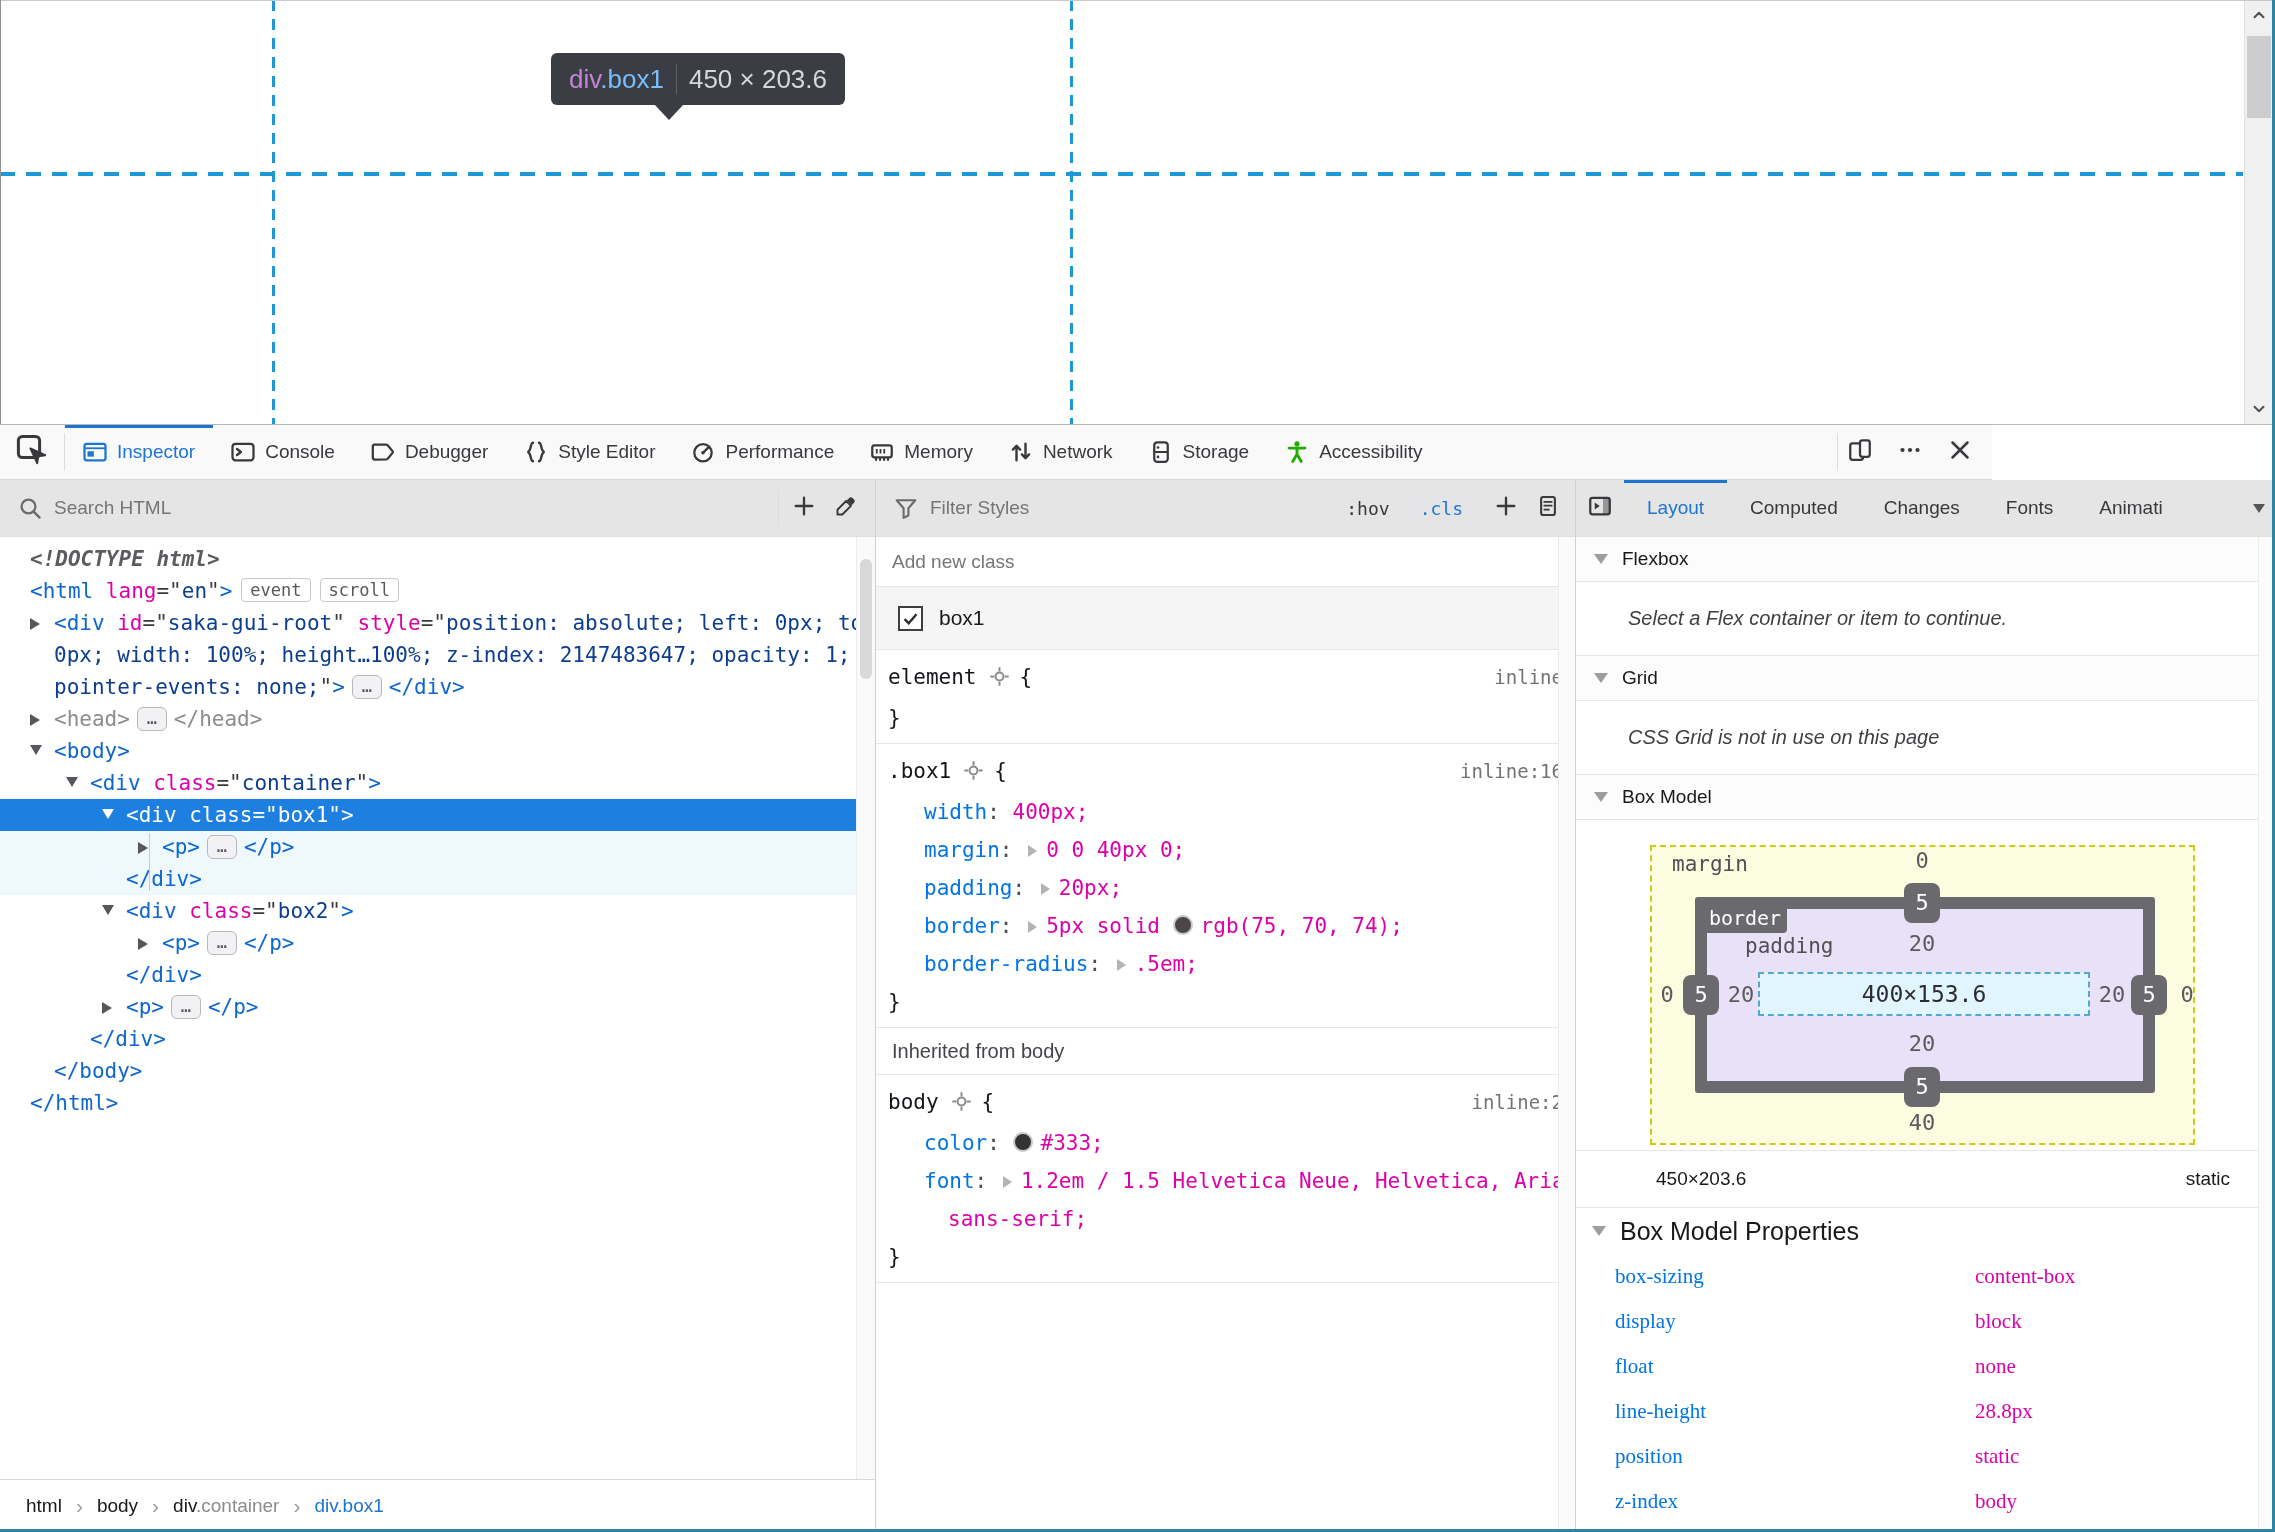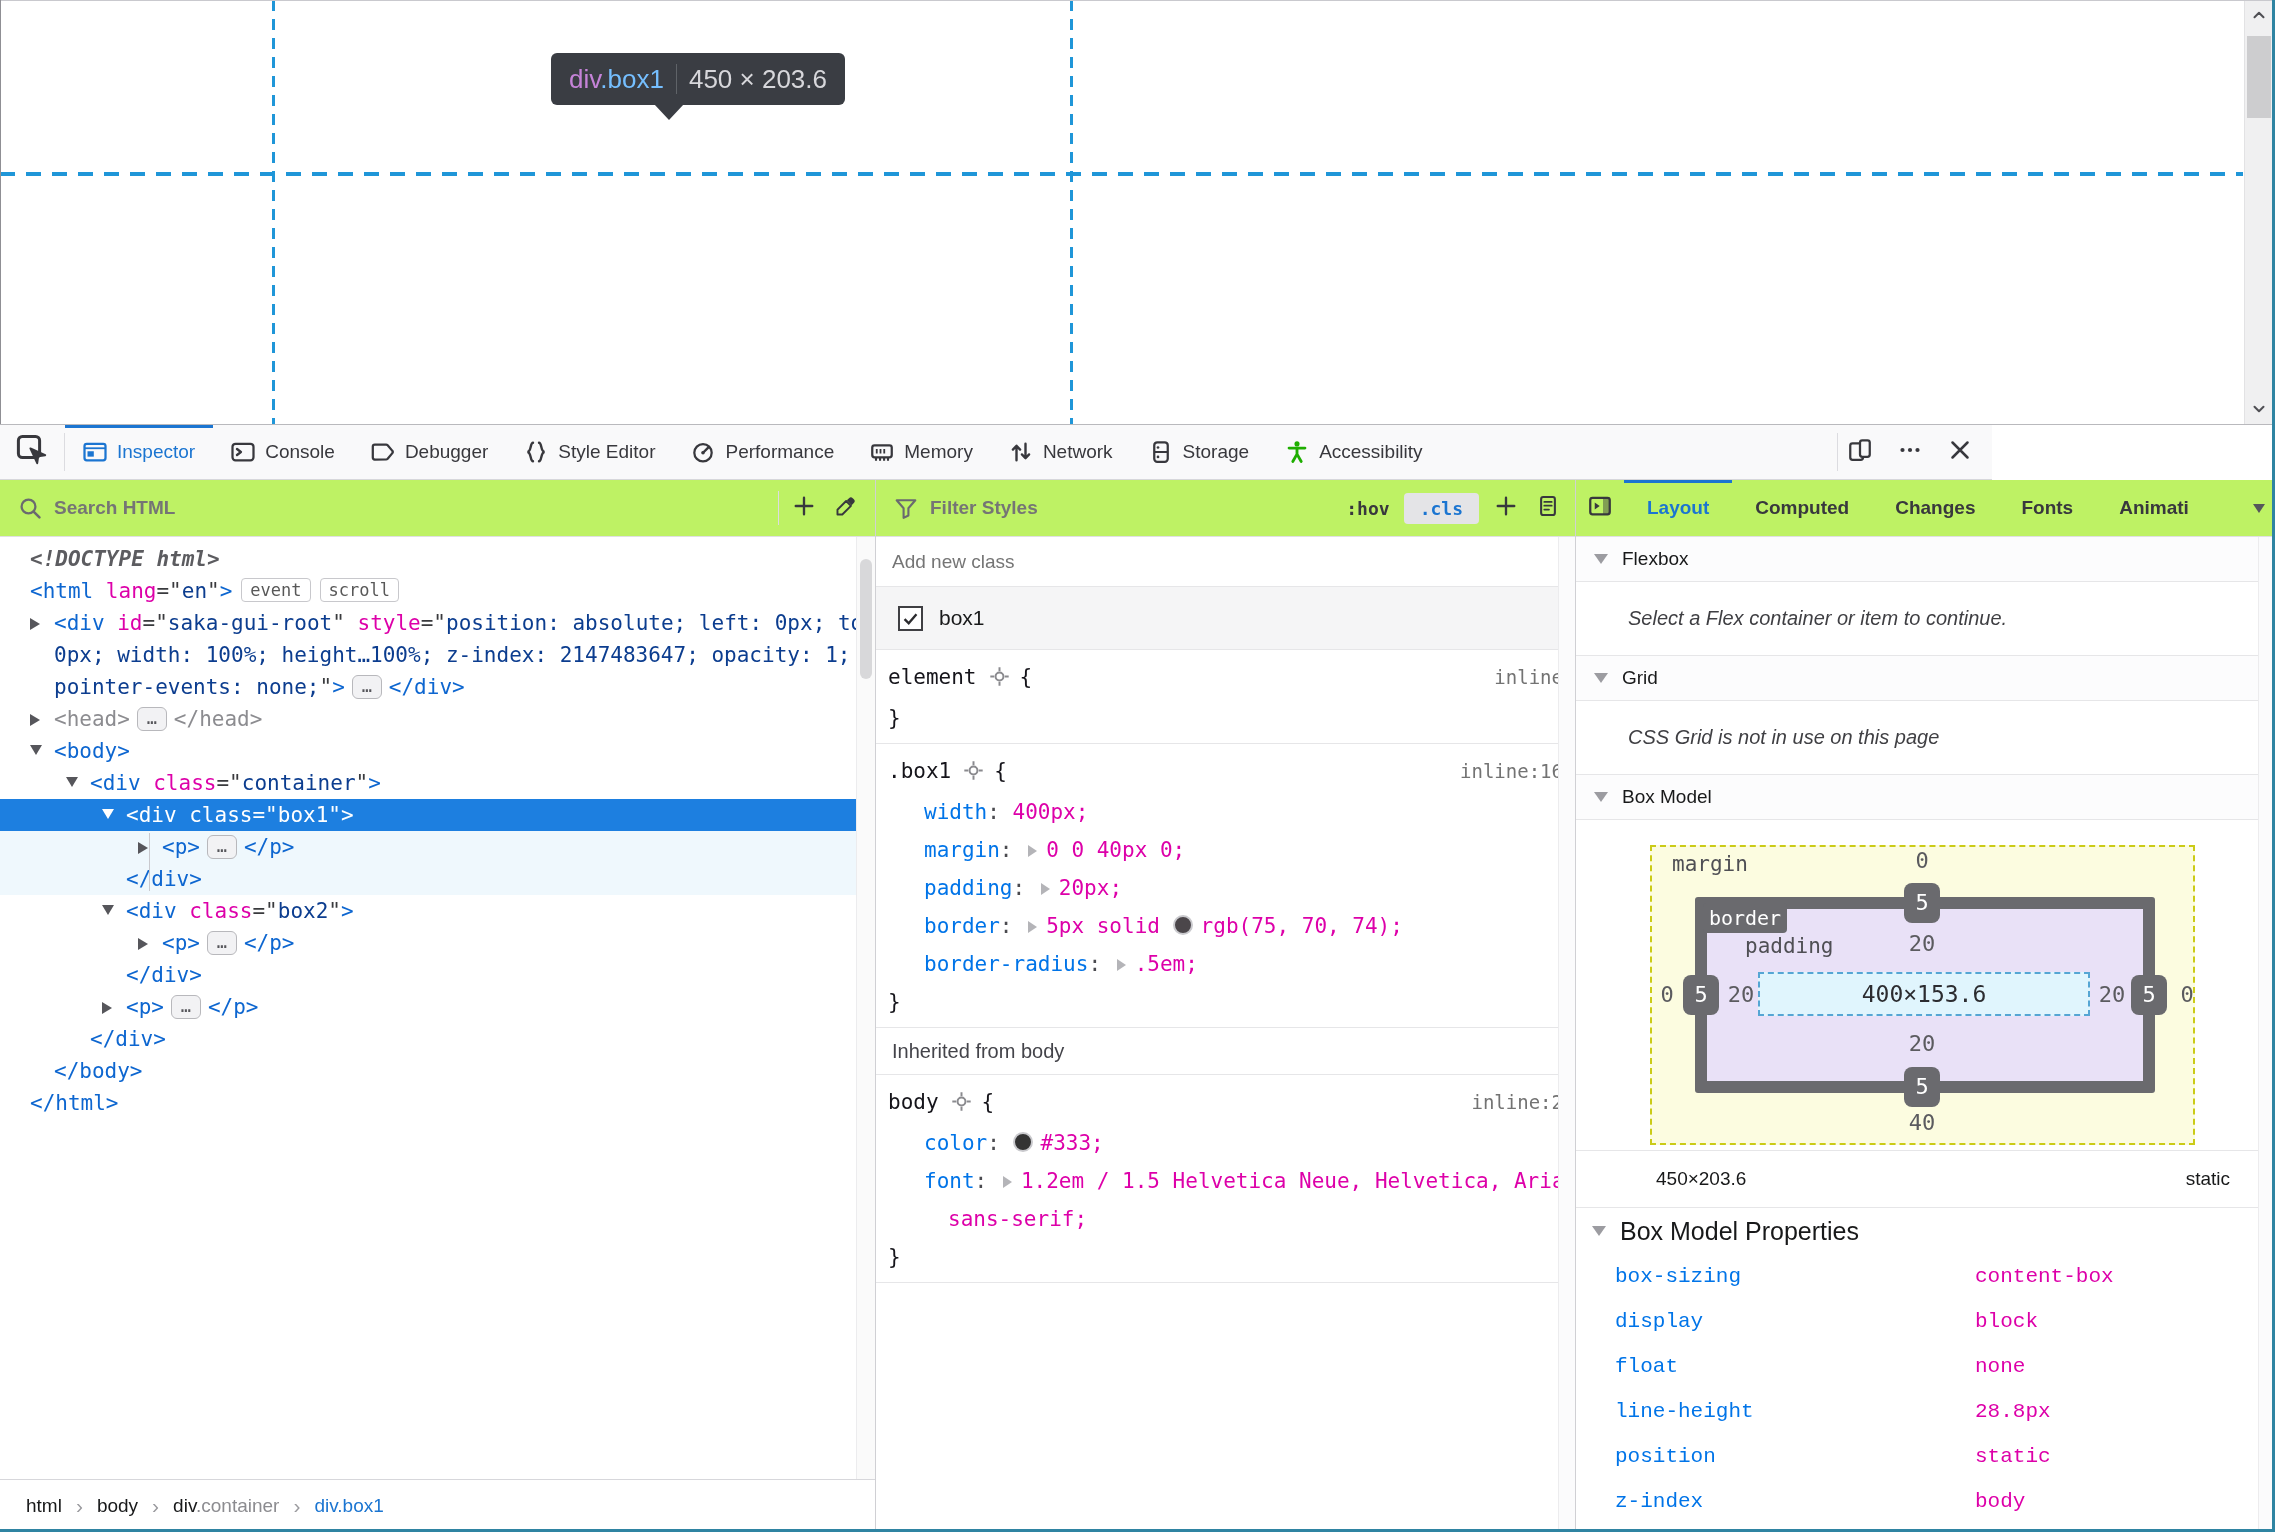--- a/index.html
+++ b/index.html
@@ -44,22 +44,22 @@
   .tb-spacer{flex:1;}
   .tb-right{display:flex;align-items:center;gap:6px;padding-right:10px;}
   .tb-right .tbtn{width:44px;height:40px;display:flex;align-items:center;justify-content:center;color:#38383d;}
   .tb-right .tbtn svg{width:24px;height:24px;}
 
   
   .panel{position:absolute;top:480px;bottom:0;background:#fff;}
   .panel-markup{left:0;width:875px;}
   .panel-rules{left:875px;width:700px;border-left:1px solid #d0d0d4;box-sizing:border-box;}
   .panel-layout{left:1575px;width:700px;border-left:1px solid #d0d0d4;box-sizing:border-box;}
-  .ptoolbar{position:absolute;left:0;right:0;top:0;height:57px;background:#bef264;border-bottom:1px solid #e0e0e2;
-            display:flex;align-items:center;box-sizing:border-box;font-weight:bold;}
+  .ptoolbar{position:absolute;left:0;right:0;top:0;height:57px;background:#e5e5e5;border-bottom:1px solid #e0e0e2;
+            display:flex;align-items:center;box-sizing:border-box;}
   .ptoolbar .picon{display:flex;color:#6a6a6f;margin:0 12px 0 18px;} .ptoolbar .picon svg{width:24px;height:24px;}
   .placeholder{color:#757575;font-size:19px;}
   .pt-spacer{flex:1;}
   .pt-btn{width:42px;height:40px;display:flex;align-items:center;justify-content:center;color:#38383d;}
   .pt-btn svg{width:22px;height:22px;}
   .pt-vr{width:1px;height:34px;background:#dcdce0;margin:0 4px;}
   .rbtn-hov{font-size:19px;color:#38383d;padding:5px 8px;font-family:"DejaVu Sans Mono",monospace;font-size:18px;}
   .rbtn-cls{color:#1b75d1;background:#e4e4e7;border-radius:4px;padding:5px 16px;margin:0 6px;
             font-family:"DejaVu Sans Mono",monospace;font-size:18px;}
 
@@ -126,21 +126,21 @@
           color:#fff;font-size:20px;line-height:30px;text-align:center;}
   .bm-content{position:absolute;left:182px;top:152px;width:332px;height:44px;box-sizing:border-box;background:#e0f5fd;
               border:2px dashed #55a6d4;color:#2c2c30;font-size:23px;line-height:40px;text-align:center;}
   .bm-lab{position:absolute;color:#4f4f54;font-size:21px;}
   .bm-num{position:absolute;color:#5b5b5f;font-size:22px;text-align:center;}
   .bm-badge{position:absolute;width:36px;height:40px;background:#6a6a6e;border-radius:8px;color:#fff;
             font-size:22px;line-height:40px;text-align:center;}
   .statusrow{height:56px;display:flex;align-items:center;justify-content:space-between;
              padding:0 45px 0 80px;font-size:19px;color:#18191a;border-bottom:1px solid #e6e6e8;}
   .propshdr{height:46px;display:flex;align-items:center;padding-left:16px;font-size:25px;color:#18191a;}
-  .proprow{height:45px;line-height:45px;display:flex;font-family:Liberation Mono, monospace;font-size:21px;}
+  .proprow{height:45px;line-height:45px;display:flex;font-family:Liberation Serif, serif;font-size:21px;}
   .proprow .pn{width:360px;padding-left:39px;color:#0074e8;}
   .proprow .pv{color:#dd00a9;}
   .lscroll{position:absolute;right:0;top:57px;bottom:0;width:16px;background:#fbfbfc;border-left:1px solid #ececee;}
 </style>
 </head>
 <body>
 
 <div id="root">
 
   <div class="page">

